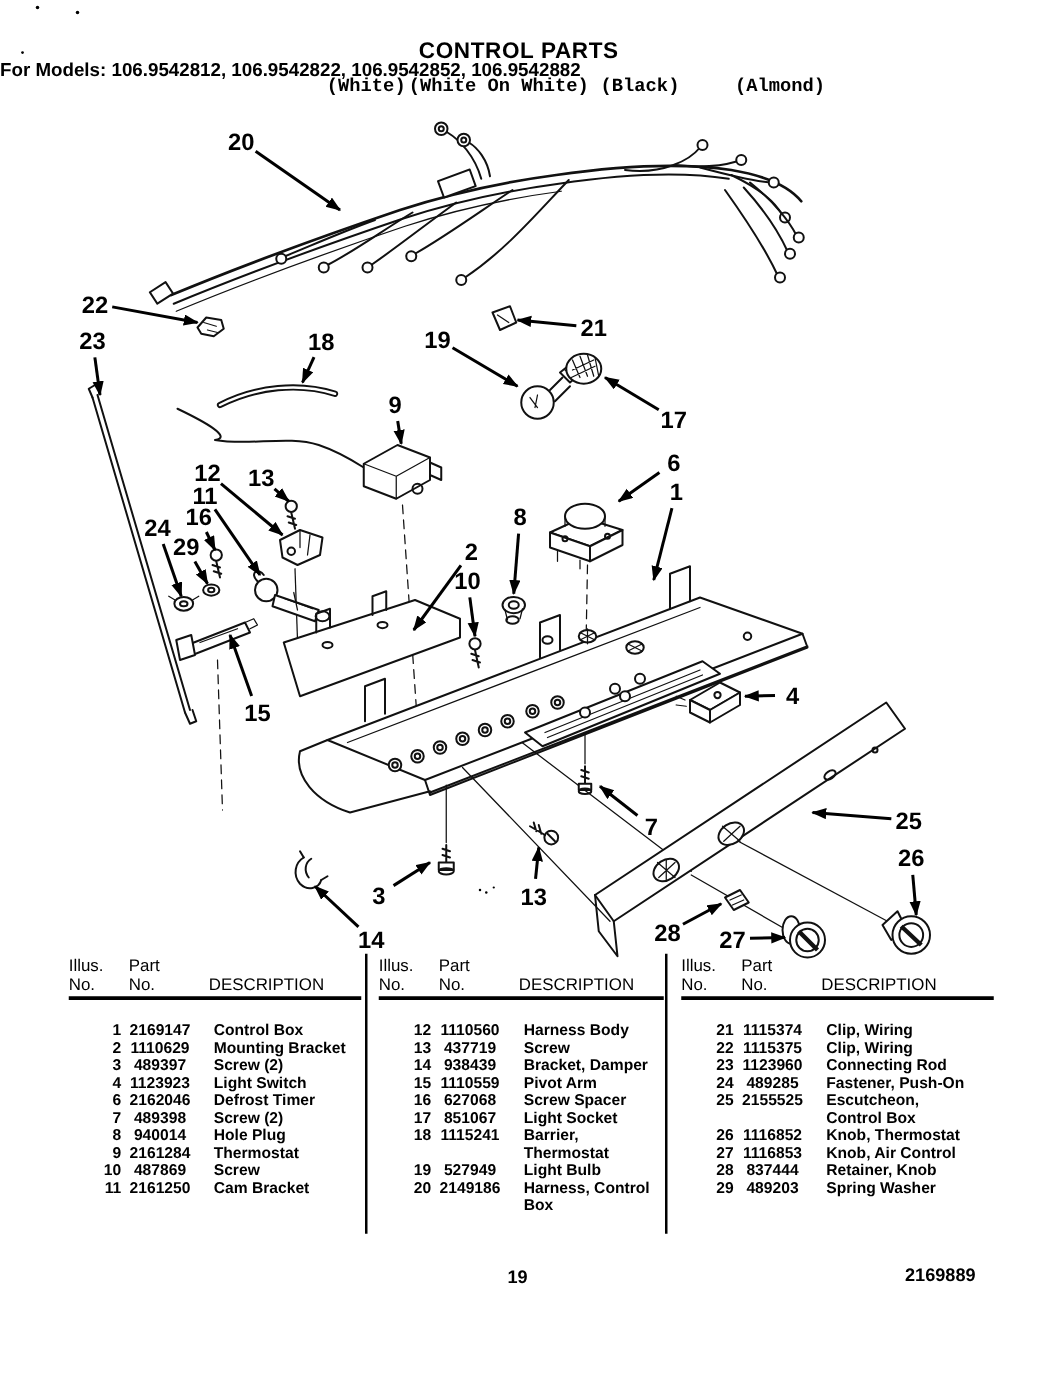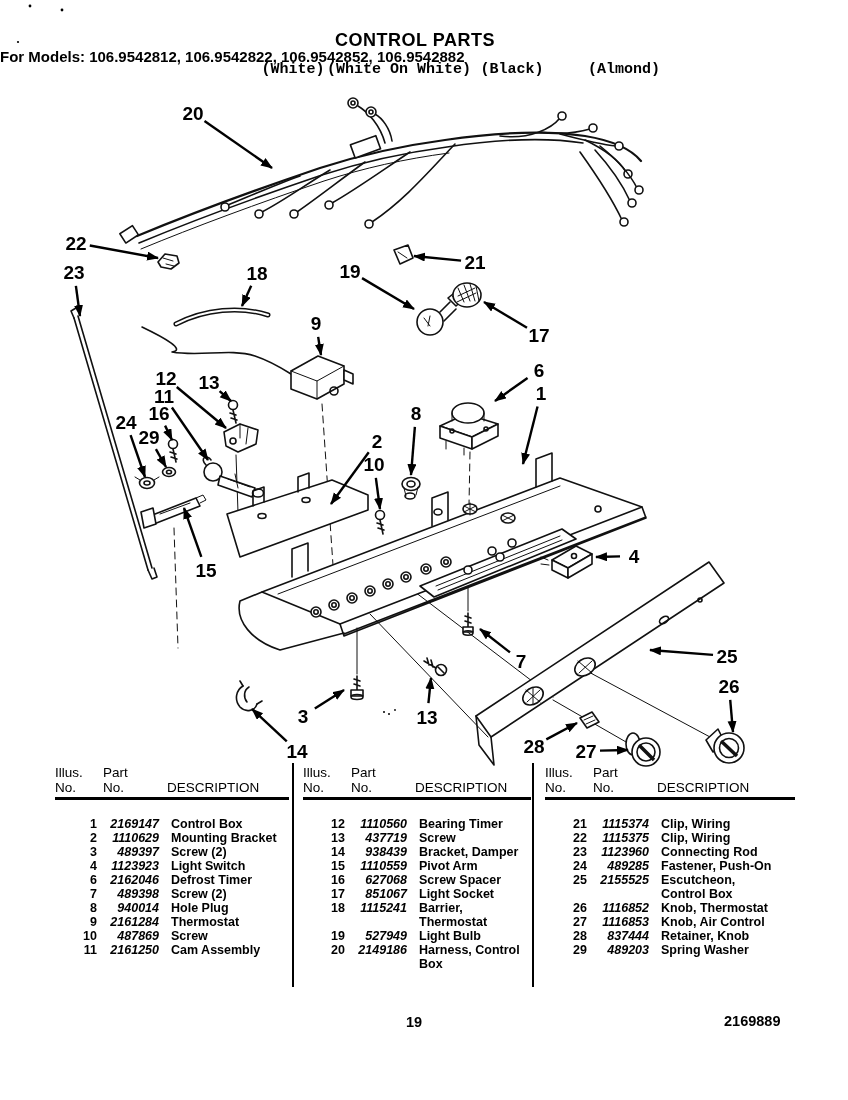--- a/index.html
+++ b/index.html
@@ -23,21 +23,21 @@
   
   .ptable{position:absolute;top:765px;width:240px;}
   .thead{font-size:13.5px;font-weight:normal;line-height:15px;}
   .h1{display:inline-block;width:48px;}
   .h2{display:inline-block;}
   .h2b{display:inline-block;width:64px;}
   .rule{height:2.5px;background:#000;margin-top:2px;}
   .rows{margin-top:17px;}
   .prow{display:flex;font-size:12.5px;font-weight:bold;line-height:14px;}
   .c-illus{width:42px;text-align:right;flex:none;}
-  .c-part{width:62px;text-align:right;flex:none;font-style:italic;}
+  .c-part{width:62px;text-align:center;flex:none;}
   .c-desc{margin-left:12px;}
   .c-desc div{white-space:nowrap;}
   .sep{position:absolute;width:2px;background:#000;top:763px;height:224px;}
   .pageno{position:absolute;top:1014px;left:406px;font-size:14.5px;font-weight:bold;}
   .docno{position:absolute;top:1013px;left:724px;font-size:14.5px;font-weight:bold;}
 </style>
 </head>
 <body>
 
 <div class="page">
@@ -460,38 +460,38 @@
           <span class="c-illus">10</span>
           <span class="c-part">487869</span>
           <span class="c-desc">
             <div>Screw</div>
           </span>
         </div>
         <div class="prow">
           <span class="c-illus">11</span>
           <span class="c-part">2161250</span>
           <span class="c-desc">
-            <div>Cam Assembly</div>
+            <div>Cam Bracket</div>
           </span>
         </div>
       </div>
   </div>
 
   <div class="ptable" style="left:303px">
     <div class="thead">
       <div><span class="h1">Illus.</span><span class="h2">Part</span></div>
       <div><span class="h1">No.</span><span class="h2b">No.</span><span>DESCRIPTION</span></div>
       <div class="rule" style="width:228px"></div>
     </div>
     <div class="rows">
         <div class="prow">
           <span class="c-illus">12</span>
           <span class="c-part">1110560</span>
           <span class="c-desc">
-            <div>Bearing Timer</div>
+            <div>Harness Body</div>
           </span>
         </div>
         <div class="prow">
           <span class="c-illus">13</span>
           <span class="c-part">437719</span>
           <span class="c-desc">
             <div>Screw</div>
           </span>
         </div>
         <div class="prow">

